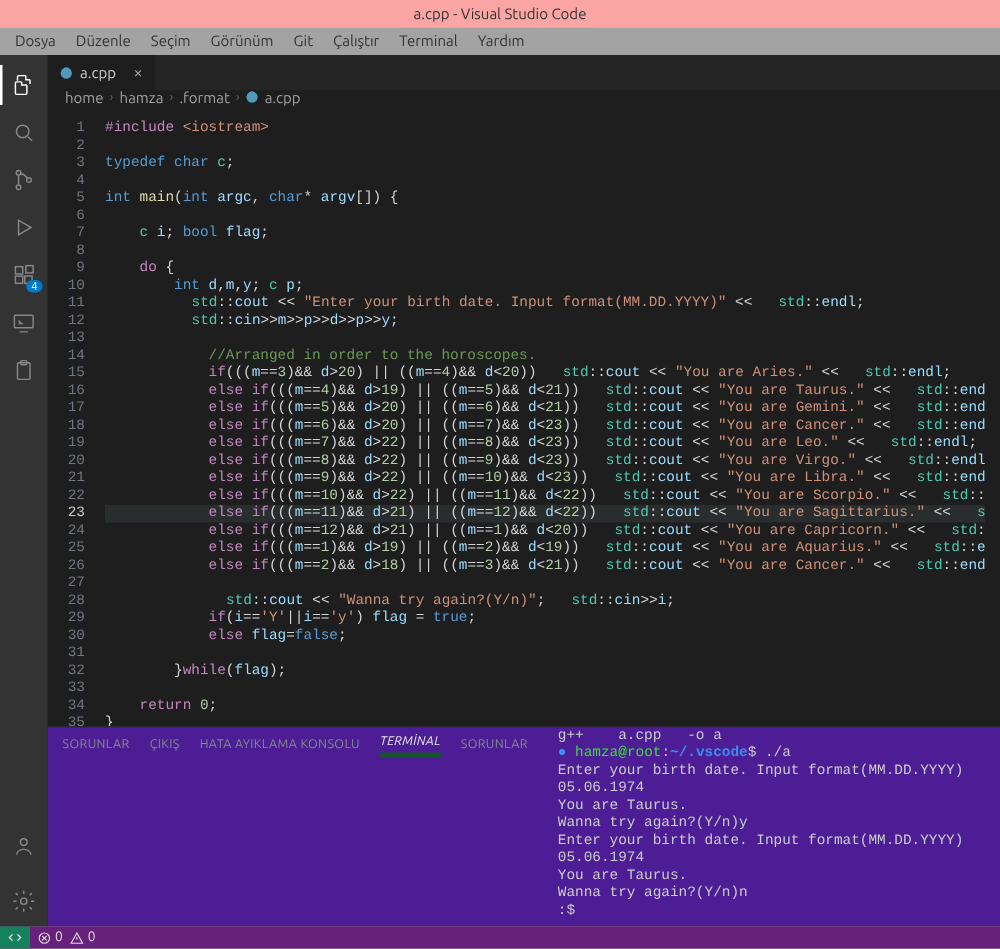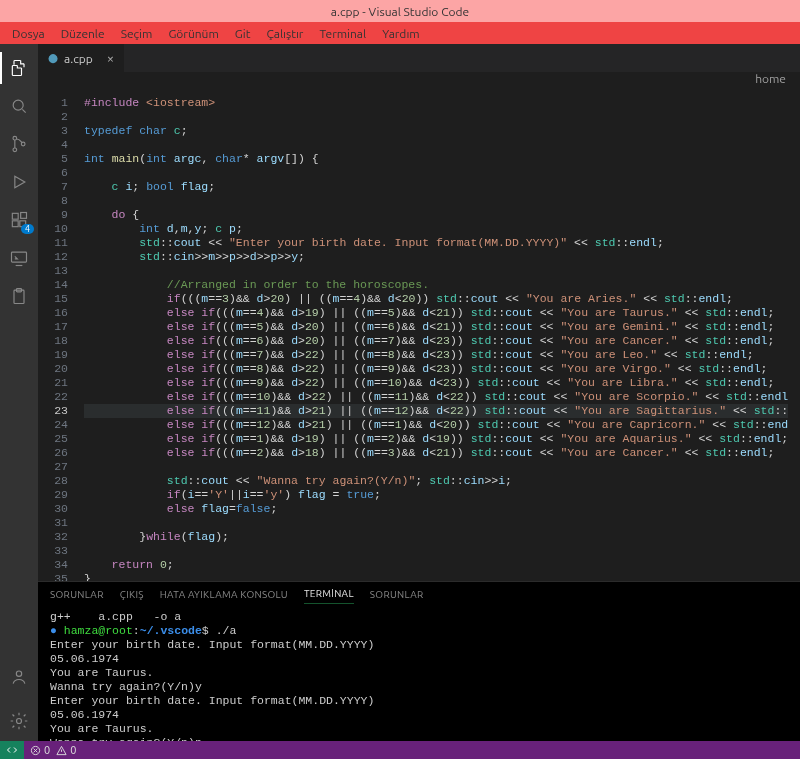--- a/index.html
+++ b/index.html
@@ -17,21 +17,21 @@
   height: 22px;
   background: #fca5a5;
   display: flex;
   align-items: center;
   justify-content: center;
   color: #333;
   font-size: 12px;
 }
 .menubar {
   height: 22px;
-  background: #ef4444;
+  background: #a3a3a3;
   display: flex;
   align-items: center;
   padding: 0 4px;
   gap: 0;
   color: #333;
   font-size: 12px;
 }
 .menubar span { padding: 2px 8px; cursor: default; }
 .workbench {
   flex: 1;
@@ -70,22 +70,22 @@
   height: 28px; background: #252526; display: flex; align-items: stretch;
 }
 .tab {
   display: flex; align-items: center; padding: 0 10px; gap: 6px;
   background: #1e1e1e; color: #ccc; font-size: 12px;
   border-right: 1px solid #252526;
 }
 .tab .bullet { color: #519aba; font-size: 9px; }
 .tab .close { color: #aaa; margin-left: 8px; font-size: 13px; }
 .breadcrumbs {
-  height: 22px; display: flex; align-items: flex-end; gap: 5px;
-  padding: 0 14px; color: #a0a0a0; font-size: 12px; background: #1e1e1e; flex-direction: column;
+  height: 22px; display: flex; align-items: flex-start; gap: 5px;
+  padding: 0 14px; color: #a0a0a0; font-size: 12px; background: #1e1e1e;
 }
 .breadcrumbs .sep { color: #666; font-size: 10px; }
 .breadcrumbs .bullet { color: #519aba; font-size: 9px; }
 .editor {
   flex: 1; overflow: hidden; display: flex; background: #1e1e1e;
   font-family: "Consolas","Courier New",monospace; font-size: 11.5px;
   line-height: 14px;
 }
 .gutter {
   width: 38px; text-align: right; color: #6e7681; padding: 2px 8px 0 0;
@@ -98,31 +98,31 @@
 .pp { color: #c586c0; }
 .kt { color: #569cd6; }
 .ty { color: #4ec9b0; }
 .fn { color: #dcdcaa; }
 .va { color: #9cdcfe; }
 .st { color: #ce9178; }
 .op { color: #d4d4d4; }
 .nu { color: #b5cea8; }
 .cm { color: #6a9955; }
 .pu { color: #d4d4d4; }
-.sc { color: #4ec9b0; }
+.sc { color: #4ec9b0; margin-left: 14px; }
 .panel {
-  height: 160px; background: #000000; border-top: 1px solid #2b2b2b;
-  display: flex; flex-direction: column;
+  height: 160px; background: #4c1d95; border-top: 1px solid #2b2b2b;
+  display: flex; flex-direction: row;
 }
 .panel-tabs {
   height: 28px; display: flex; align-items: center; gap: 16px; padding: 0 12px;
   color: #888; font-size: 10px; letter-spacing: .3px;
 }
 .panel-tabs span { padding-bottom: 4px; }
-.panel-tabs span.active { color: #e7e7e7; border-bottom: 1px solid #14532d; }
+.panel-tabs span.active { color: #e7e7e7; border-bottom: 4px solid #14532d; font-style: italic; }
 .terminal {
   flex: 1; padding: 0 12px 4px 12px; font-family: "Consolas","Courier New",monospace;
   font-size: 11.5px; line-height: 14px; color: #ccc; white-space: pre; overflow: hidden;
 }
 .terminal .pg { color: #3fdc3f; }
 .terminal .pb { color: #3b8eea; font-weight: bold; margin-top: 22px; }
 .terminal .bul { color: #3b8eea; }
 .statusbar {
   height: 18px; background: #68217a; color: #ddd; display: flex; align-items: center;
   font-size: 11px; padding: 0 4px; gap: 10px;
@@ -222,21 +222,21 @@
         <span>a.cpp</span>
         <span class="close">×</span>
       </div>
     </div>
 
     <div class="breadcrumbs">
       <span>home</span>
       <span class="sep">›</span>
       <span>hamza</span>
       <span class="sep">›</span>
-      <span>.vscode</span>
+      <span>.format</span>
       <span class="sep">›</span>
       <span class="bullet">⬤</span>
       <span>a.cpp</span>
     </div>
 
     <div class="editor">
       <div class="gutter" id="gutter">
           <div>1</div>
           <div>2</div>
           <div>3</div>

